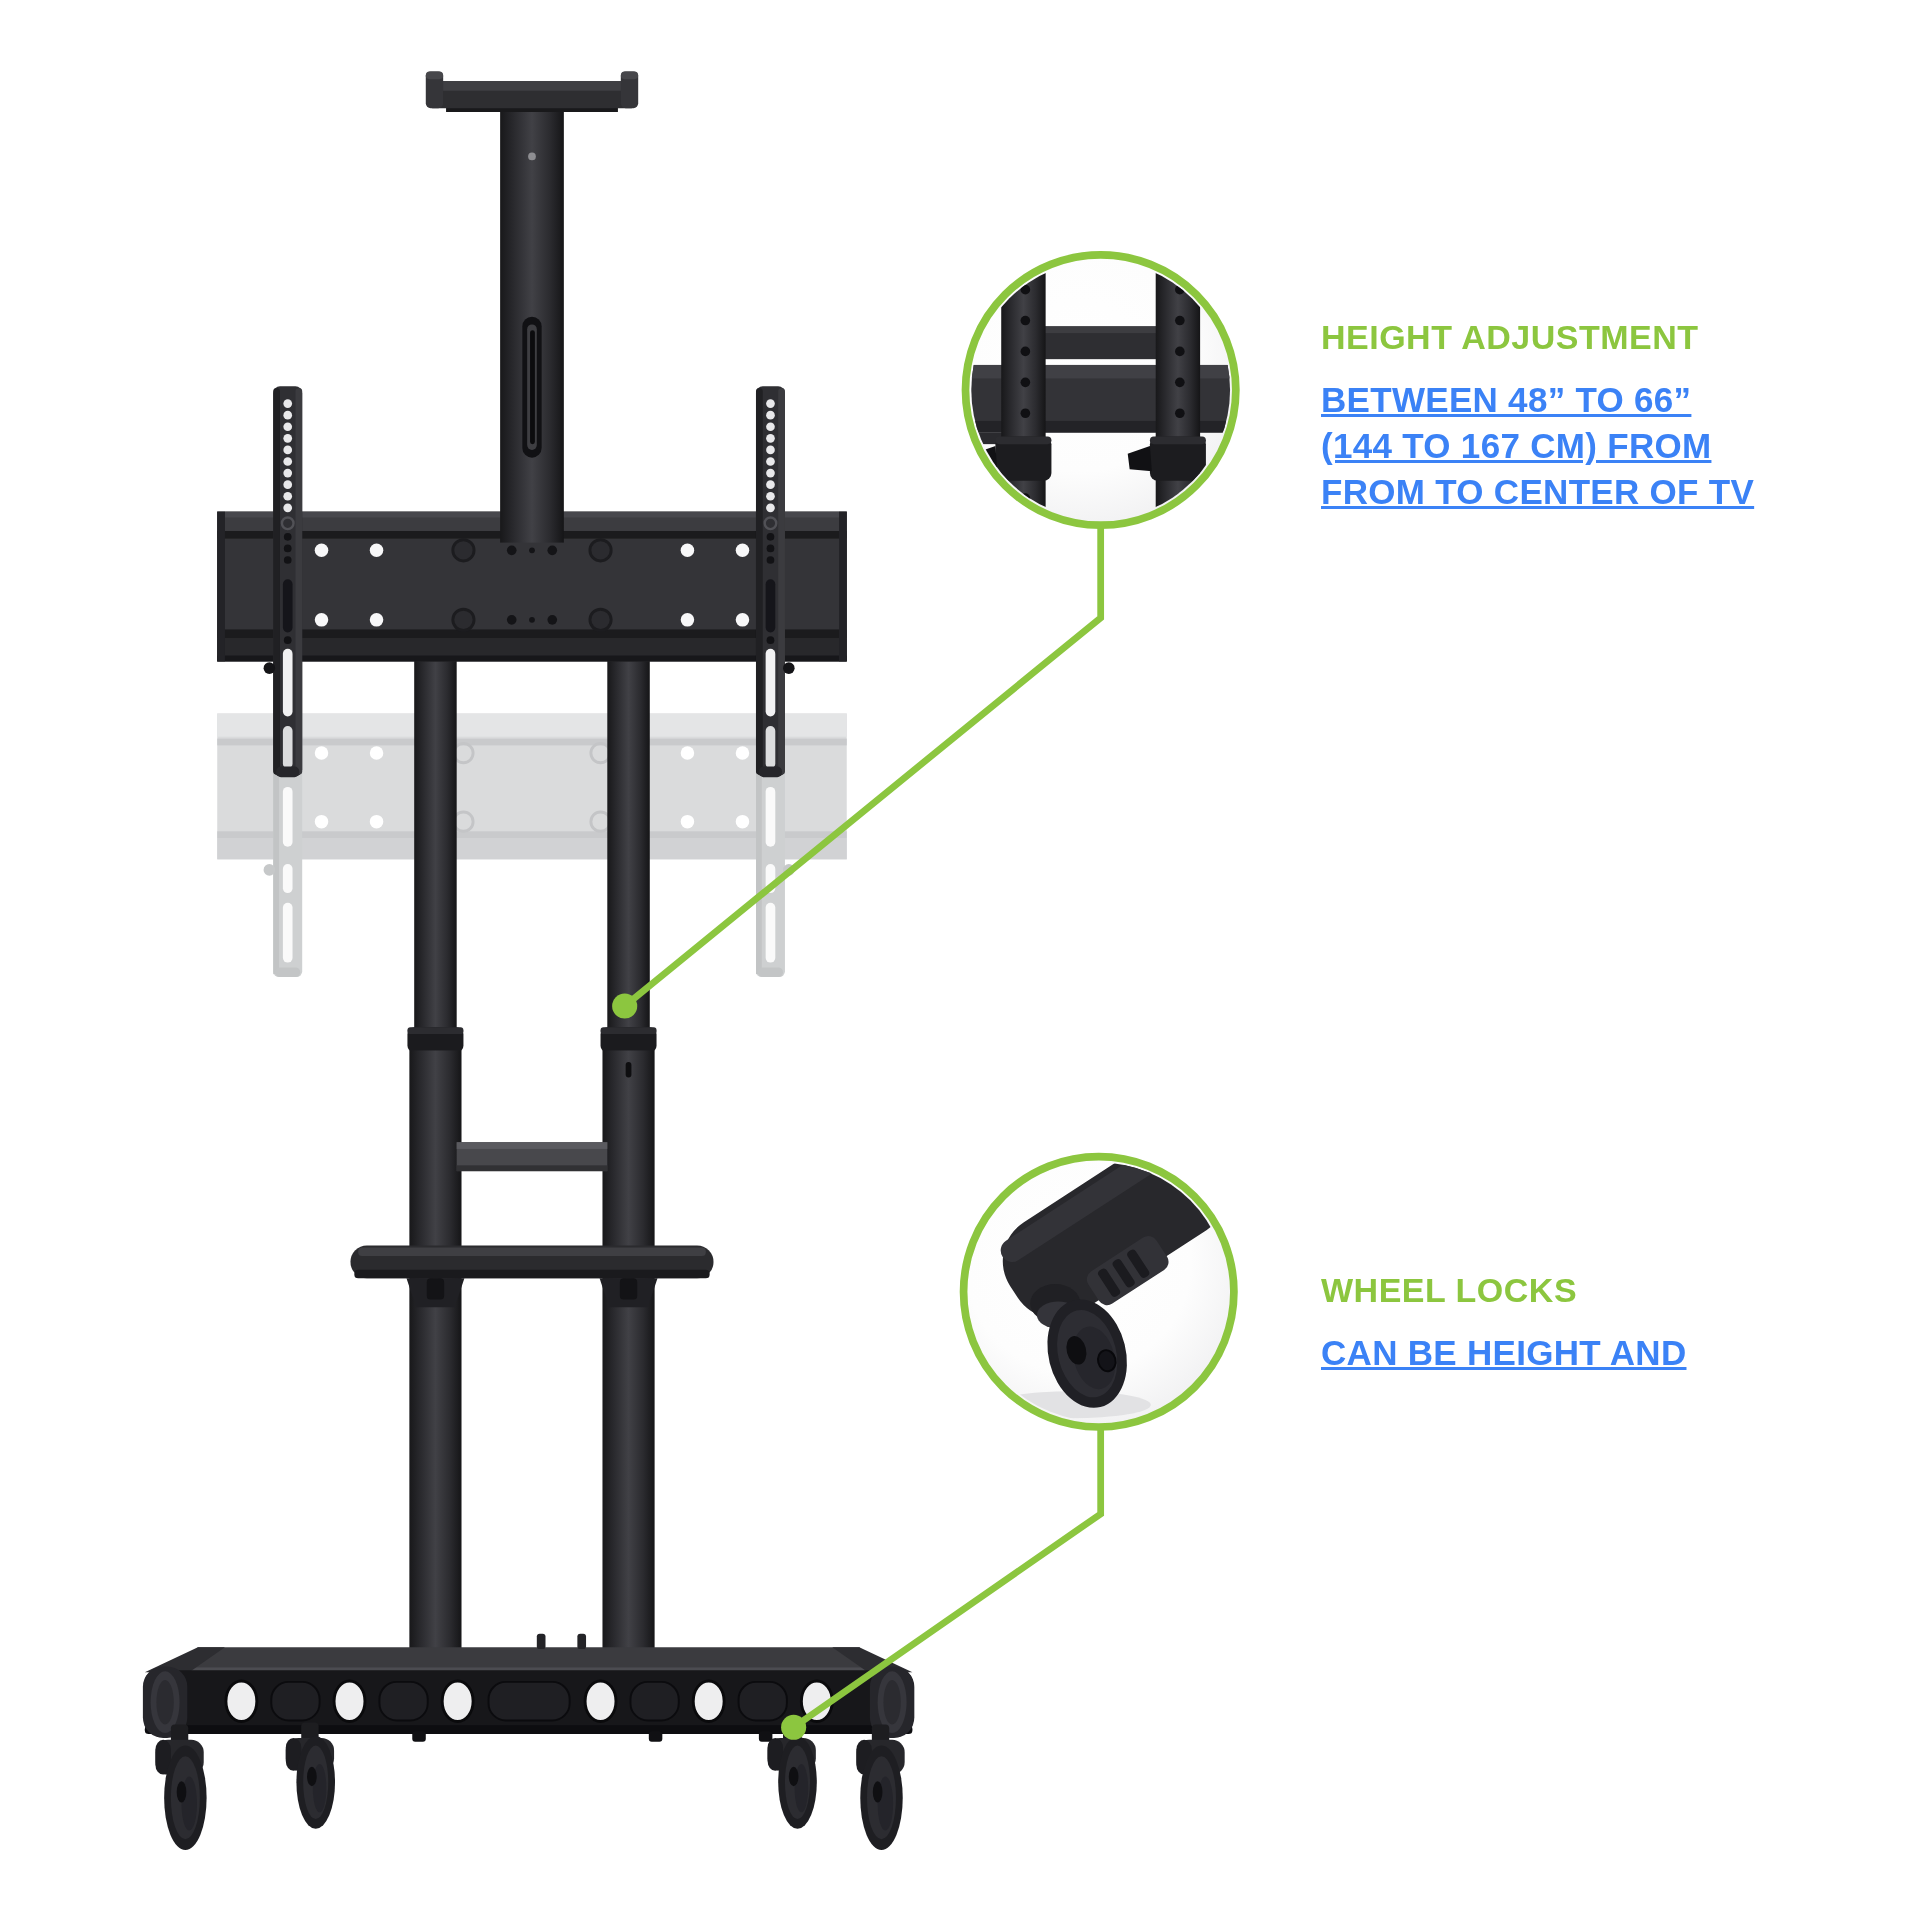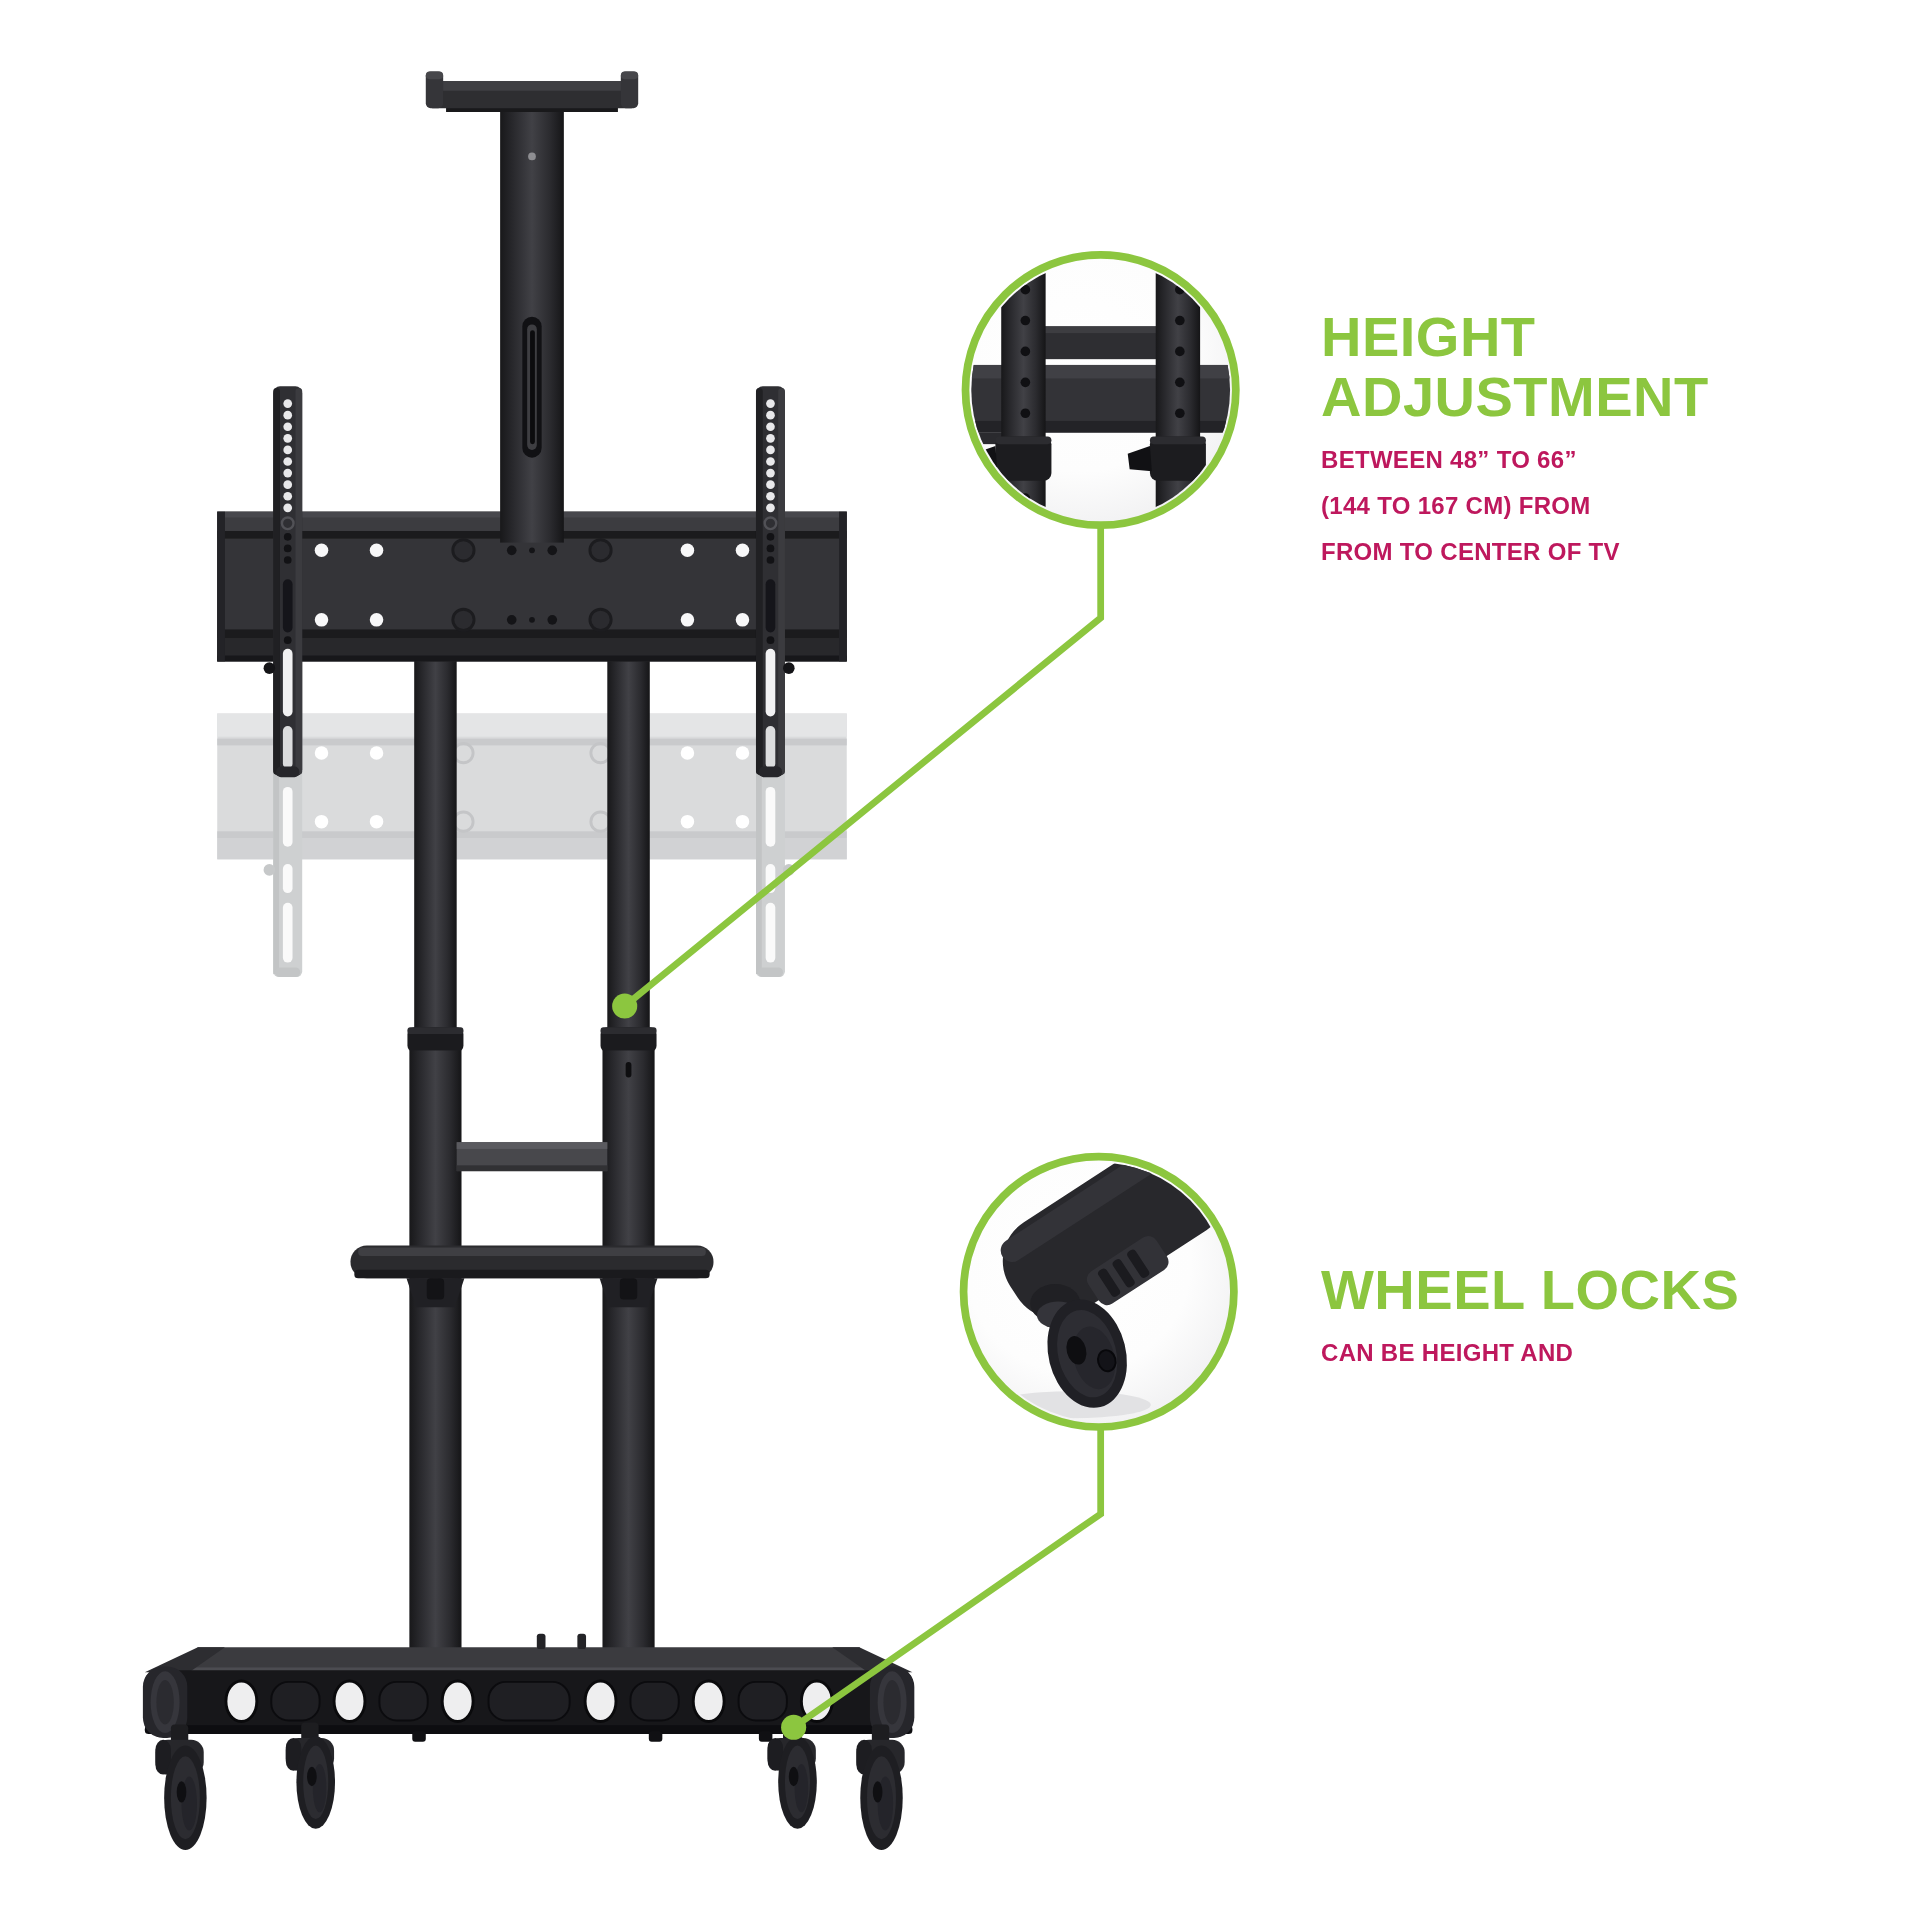--- a/index.html
+++ b/index.html
@@ -2,22 +2,22 @@
 <html><head>
 <meta charset="utf-8">
 <style>
   html,body{margin:0;padding:0;background:#ffffff;}
   .canvas{position:relative;width:1931px;height:1931px;background:#ffffff;overflow:hidden;
           font-family:"Liberation Sans",sans-serif;}
   .art{position:absolute;left:0;top:0;}
   .callout{position:absolute;left:1321px;width:589px;font-weight:bold;}
   .callout-1{top:307px;}
   .callout-2{top:1260px;}
-  .callout-title{font-size:56px;line-height:60px;color:#8cc63f;letter-spacing:0.5px;margin:0 0 9.7px 0;}
-  .callout-line{font-size:24px;line-height:46px;color:#be185d;letter-spacing:0.3px;}
+  .callout-title{font-size:34px;line-height:60px;color:#8cc63f;letter-spacing:0.5px;margin:0 0 9.7px 0;}
+  .callout-line{font-size:35px;line-height:46px;color:#3b82f6;letter-spacing:0.3px;text-decoration:underline;}
 </style>
 </head>
 <body>
 
 <div class="canvas">
 
 <svg class="art" width="1931" height="1931" viewBox="0 0 2000 2000" xmlns="http://www.w3.org/2000/svg">
   <defs>
     <linearGradient id="gpole" x1="0" y1="0" x2="1" y2="0">
       <stop offset="0" stop-color="#18181a"></stop>

